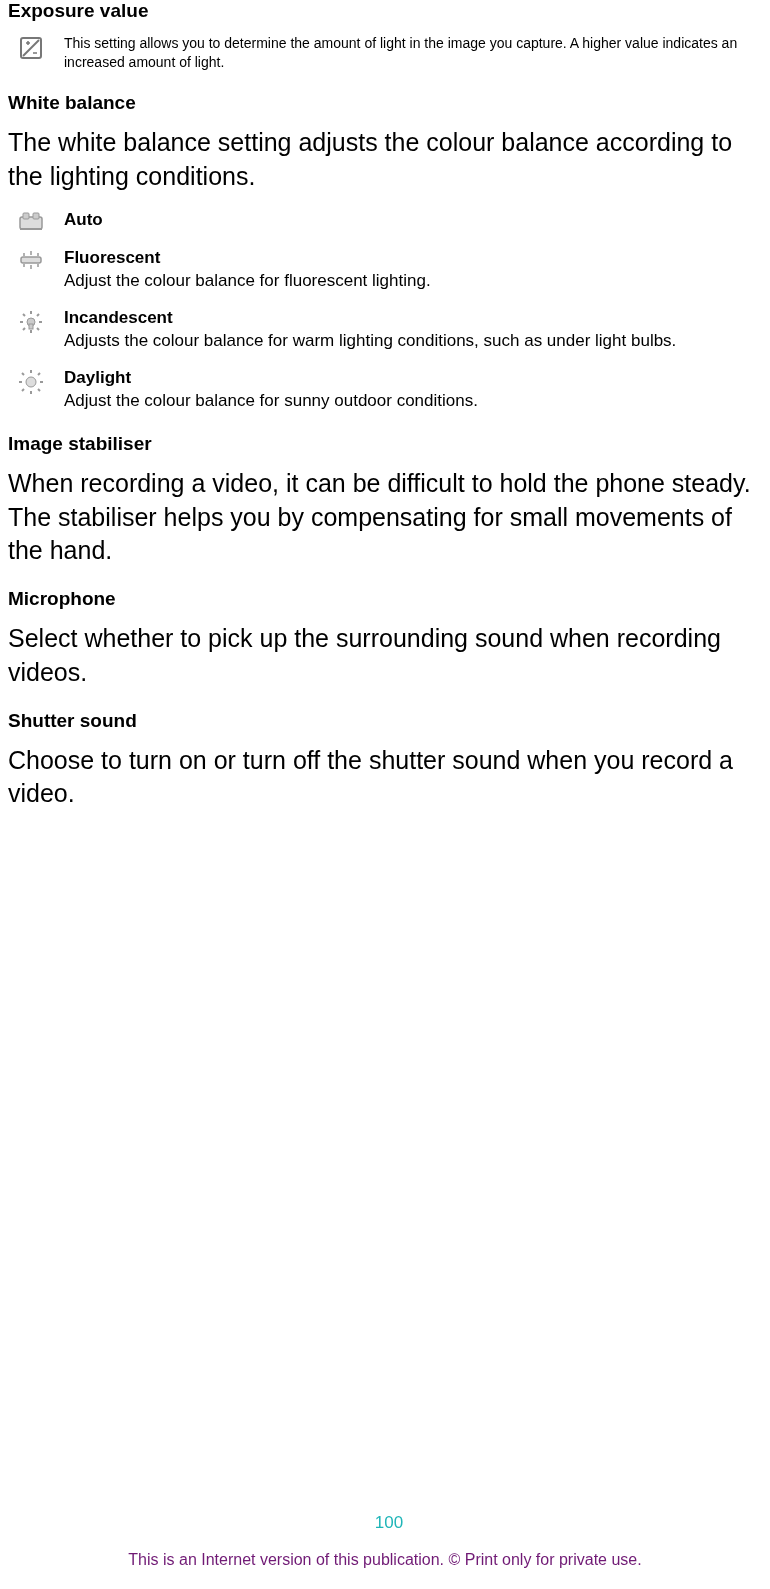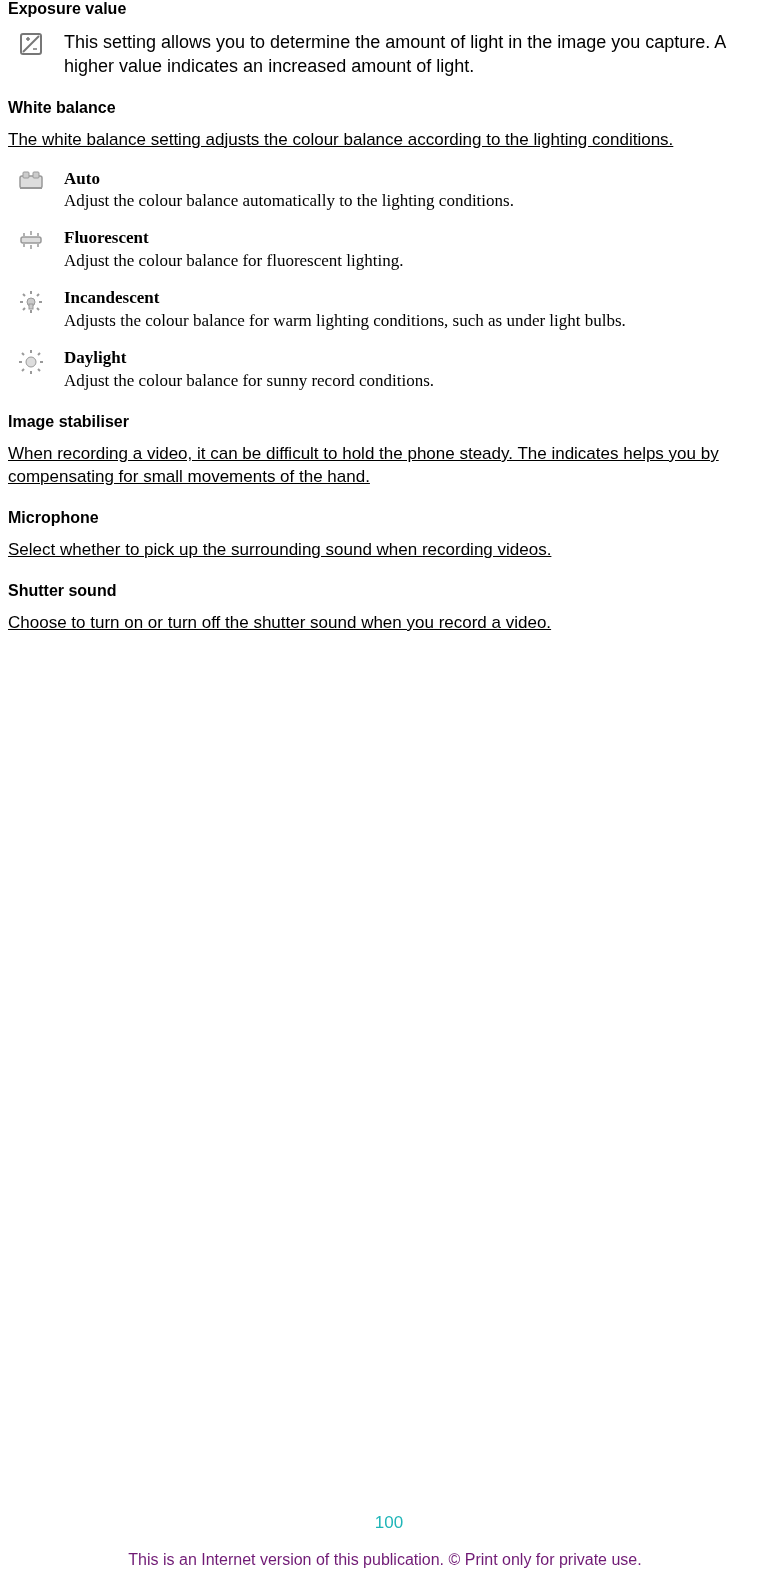--- a/index.html
+++ b/index.html
@@ -6,66 +6,65 @@
     body {
       width: 770px;
       height: 1589px;
       font-family: Arial, Helvetica, sans-serif;
       background: #fff;
       color: #000;
       position: relative;
       padding: 0 8px;
     }
     h2.section-title {
-      font-size: 16px;
+      font-size: 19px;
       font-weight: bold;
       margin-top: 8px;
       margin-bottom: 12px;
     }
     h2.section-title.first { margin-top: 0; }
     .section-intro {
-      font-size: 17px;
+      font-size: 25px;
       line-height: 1.35;
       margin-bottom: 16px;
-      text-decoration: underline;
     }
     .icon-row {
       display: flex;
       align-items: flex-start;
       margin: 12px 0 16px 8px;
     }
     .icon-box {
       width: 30px;
       flex: 0 0 30px;
       margin-right: 18px;
       display: flex;
       align-items: center;
       justify-content: center;
       margin-top: 2px;
     }
     .icon-text {
-      font-size: 18px;
+      font-size: 14px;
       line-height: 1.35;
       flex: 1;
     }
     .option-row {
       display: flex;
       align-items: flex-start;
       margin: 10px 0 14px 8px;
     }
     .option-icon {
       width: 30px;
       flex: 0 0 30px;
       margin-right: 18px;
       display: flex;
       align-items: center;
       justify-content: center;
       margin-top: 2px;
     }
-    .option-text { flex: 1; font-family: Liberation Serif, serif; }
+    .option-text { flex: 1; }
     .option-label {
       font-size: 17px;
       font-weight: bold;
       line-height: 1.35;
     }
     .option-desc {
       font-size: 17px;
       line-height: 1.35;
     }
     .section-block {
@@ -114,21 +113,20 @@
     <div class="option-icon">
       <svg width="26" height="22" viewBox="0 0 26 22">
         <rect x="2" y="6" width="22" height="12" rx="2" fill="#ddd" stroke="#999" stroke-width="1.5"></rect>
         <rect x="5" y="2" width="6" height="6" rx="1" fill="#ccc" stroke="#999"></rect>
         <rect x="15" y="2" width="6" height="6" rx="1" fill="#ccc" stroke="#999"></rect>
         <path d="M2 18 h22" stroke="#999" stroke-width="2"></path>
       </svg>
     </div>
     <div class="option-text">
       <div class="option-label">Auto</div>
-      <div class="option-desc">Adjust the colour balance automatically to the lighting conditions.</div>
     </div>
   </div>
 
   <div class="option-row">
     <div class="option-icon">
       <svg width="26" height="22" viewBox="0 0 26 22">
         <rect x="3" y="8" width="20" height="6" rx="2" fill="#ddd" stroke="#999" stroke-width="1.5"></rect>
         <g stroke="#999" stroke-width="1.5">
           <path d="M6 4 v3"></path>
             <path d="M13 2 v4"></path>
@@ -179,29 +177,29 @@
             <path d="M22 13 h3"></path>
           <path d="M4 4 l2 2"></path>
             <path d="M20 20 l2 2"></path>
           <path d="M4 22 l2 -2"></path>
             <path d="M20 6 l2 -2"></path>
         </g>
       </svg>
     </div>
     <div class="option-text">
       <div class="option-label">Daylight</div>
-      <div class="option-desc">Adjust the colour balance for sunny record conditions.</div>
+      <div class="option-desc">Adjust the colour balance for sunny outdoor conditions.</div>
     </div>
   </div>
 
 </div>
 
 <div class="section-block">
   <h2 class="section-title">Image stabiliser</h2>
-  <p class="section-intro">When recording a video, it can be difficult to hold the phone steady. The indicates helps you by compensating for small movements of the hand.</p>
+  <p class="section-intro">When recording a video, it can be difficult to hold the phone steady. The stabiliser helps you by compensating for small movements of the hand.</p>
 </div>
 
 <div class="section-block">
   <h2 class="section-title">Microphone</h2>
   <p class="section-intro">Select whether to pick up the surrounding sound when recording videos.</p>
 </div>
 
 <div class="section-block">
   <h2 class="section-title">Shutter sound</h2>
   <p class="section-intro">Choose to turn on or turn off the shutter sound when you record a video.</p>

